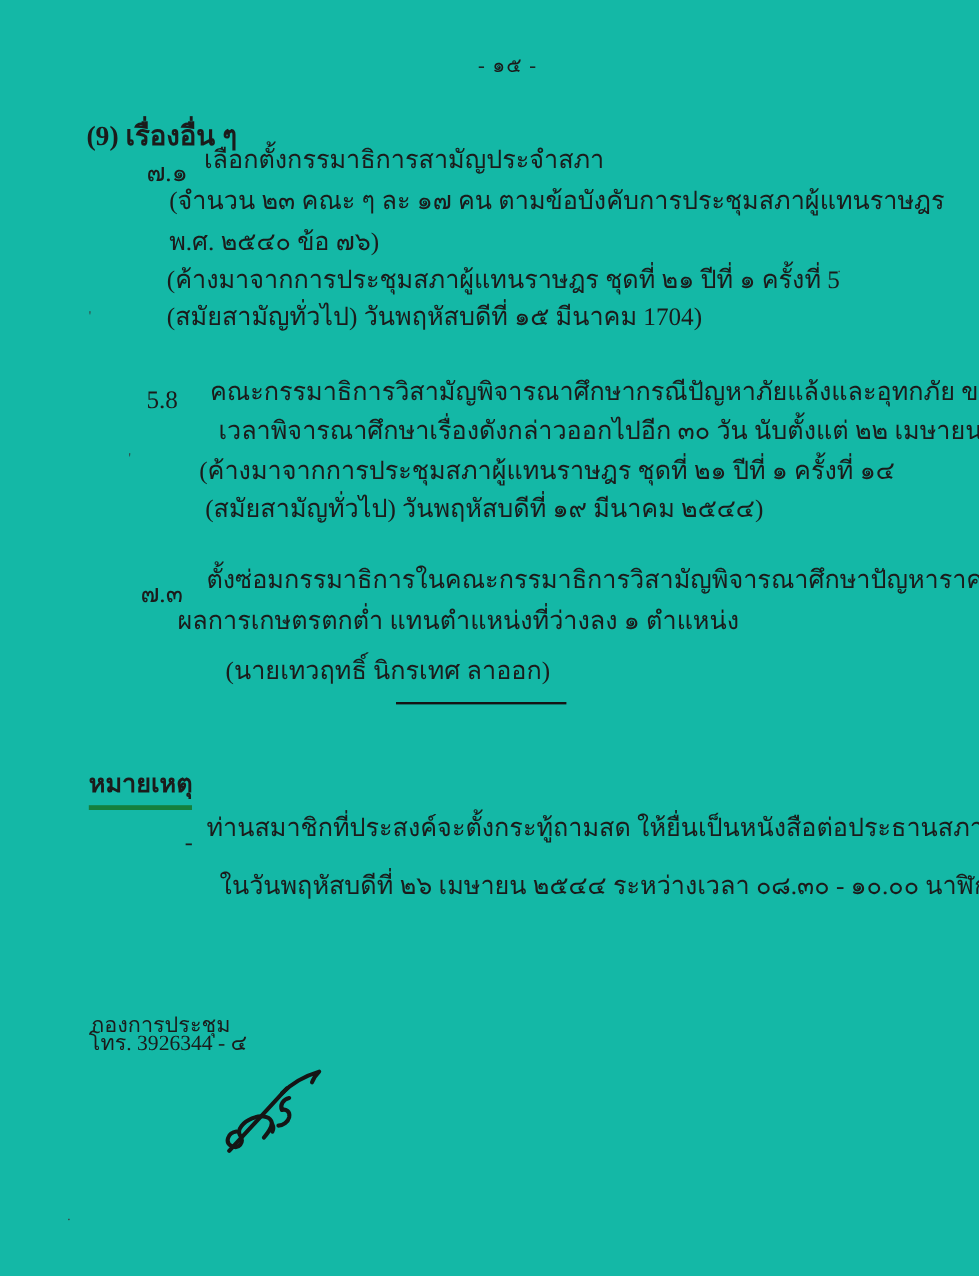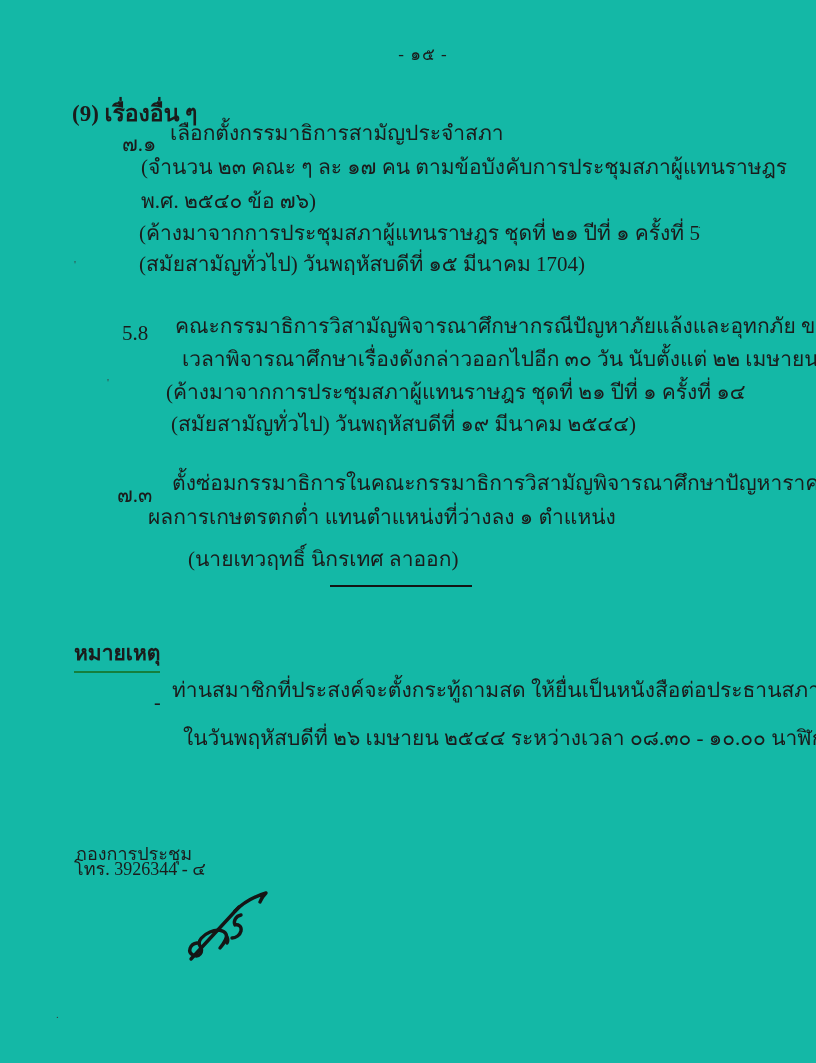--- a/index.html
+++ b/index.html
@@ -54,21 +54,21 @@
     width: 142px;
     height: 2px;
     background: #141414;
   }
   .note-heading {
     position: absolute;
     left: 74px;
     top: 636px;
     font-size: 21px;
     font-weight: bold;
-    border-bottom: 2px solid #15803d;
+    border-bottom: 4px solid #15803d;
     padding-bottom: 2px;
     white-space: nowrap;
   }
   .footer-line {
     position: absolute;
     font-size: 18px;
     white-space: nowrap;
   }
   .signature {
     position: absolute;

